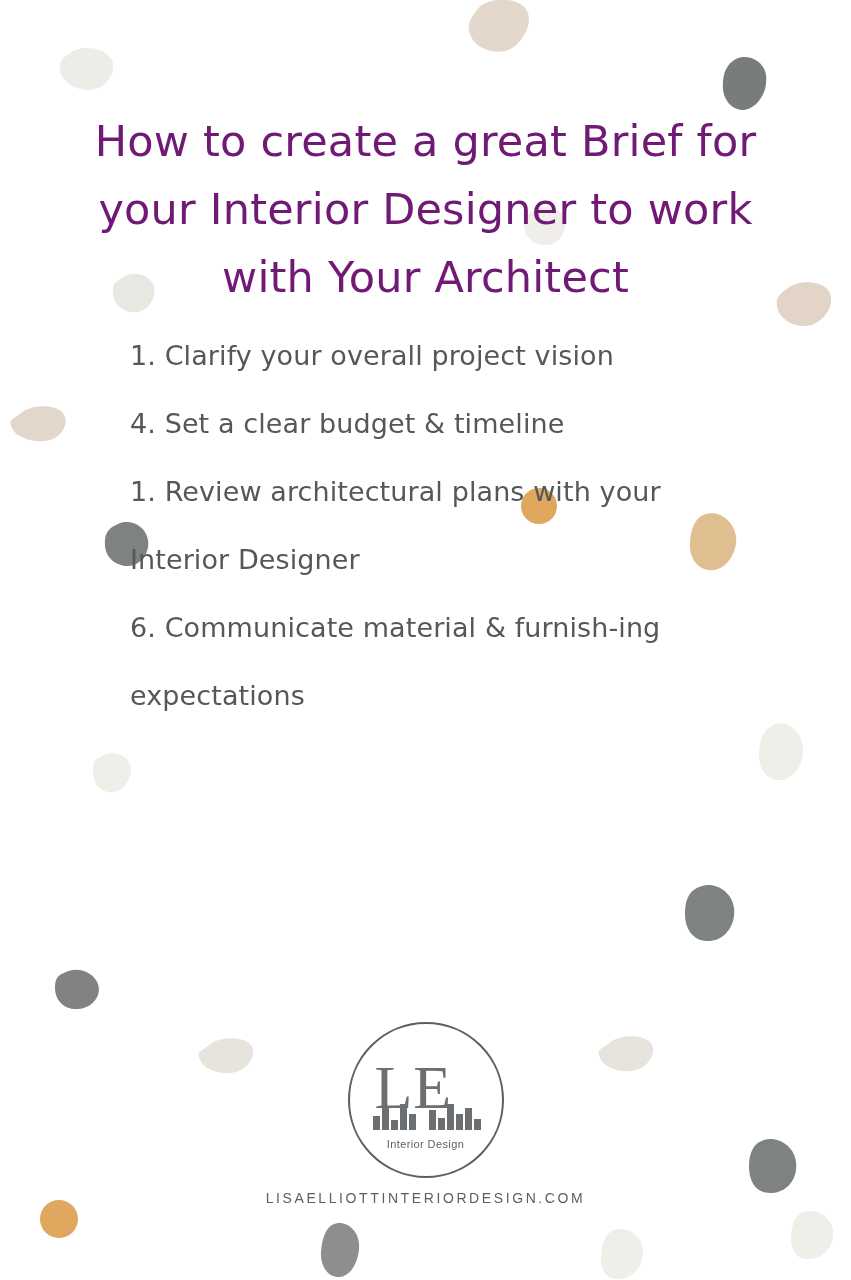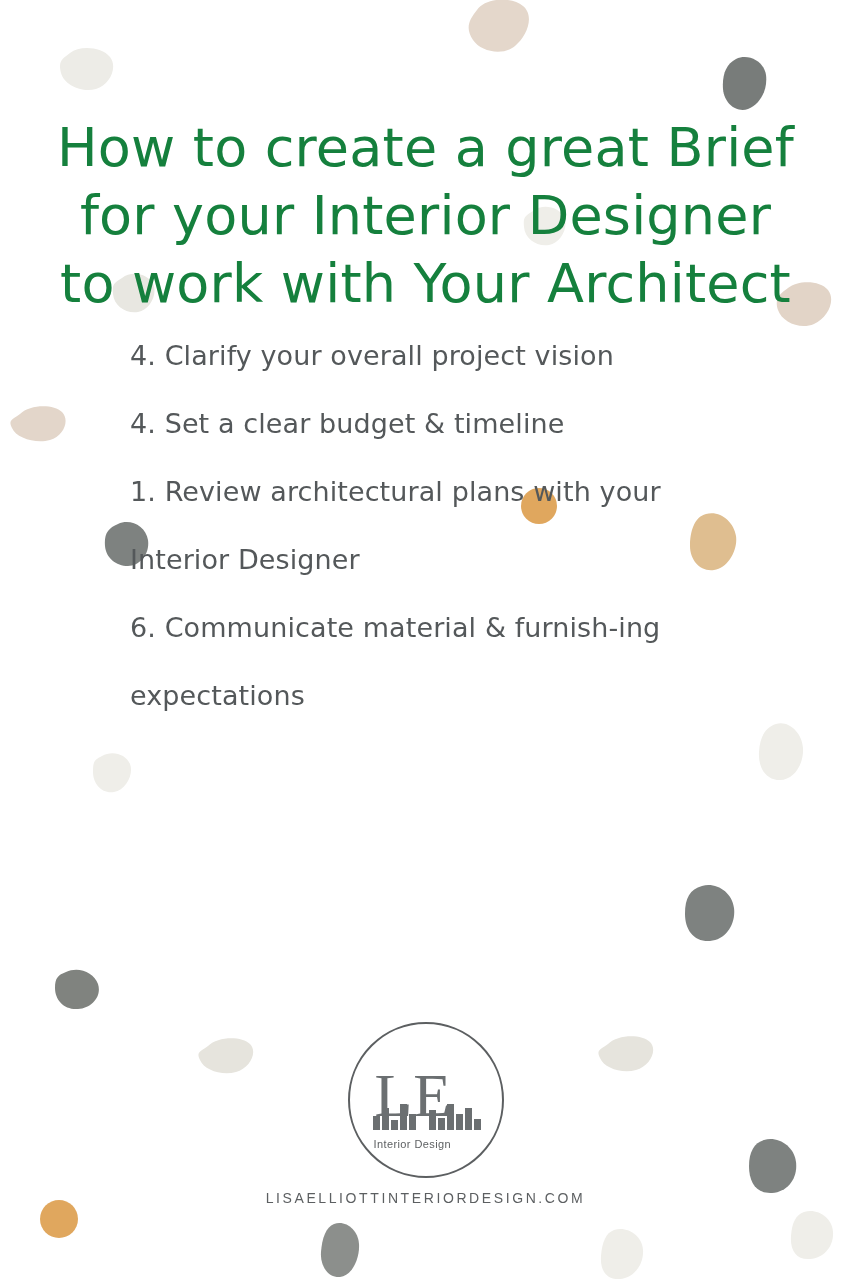--- a/index.html
+++ b/index.html
@@ -27,24 +27,24 @@
     pointer-events: none;
   }
 
   
   .headline {
     position: absolute;
     top: 78px;
     left: 50px;
     width: 751px;
     text-align: center;
-    font-size: 54px;
+    font-size: 43px;
     line-height: 68px;
     letter-spacing: 0.2px;
-    color: #15803d;
+    color: #701a75;
     font-weight: 400;
     font-family: "DejaVu Sans", sans-serif;
   }
 
   
   .list {
     position: absolute;
     top: 322px;
     left: 130px;
     width: 600px;
@@ -79,34 +79,34 @@
     align-items: center;
     justify-content: center;
   }
   .logo-mark {
     position: relative;
     width: 118px;
     height: 96px;
   }
   .logo-letters {
     position: absolute;
-    top: 12px;
+    top: 4px;
     left: 8px;
     font-size: 62px;
     line-height: 62px;
     letter-spacing: 1px;
     color: #6b6f71;
     font-family: "Liberation Serif", serif;
   }
   .logo-sub {
     position: absolute;
     bottom: -2px;
-    left: 7px;
+    left: 0;
     width: 118px;
-    text-align: left;
+    text-align: center;
     font-size: 11px;
     letter-spacing: 0.4px;
     color: #5c5f61;
     font-family: "Liberation Sans", sans-serif;
   }
   .bars {
     position: absolute;
     bottom: 18px;
     left: 6px;
     width: 108px;
@@ -186,21 +186,21 @@
   <svg class="blob" style="top:1228px;left:600px;" width="44" height="52" viewBox="0 0 44 52">
       <path d="M14 2 C28 -2 42 8 43 22 C44 36 34 50 20 51 C6 52 0 42 1 28 C2 14 6 5 14 2 Z" fill="#efeee9"></path>
     </svg>
   <svg class="blob" style="top:1210px;left:790px;" width="44" height="50" viewBox="0 0 44 50">
       <path d="M14 2 C28 -2 42 8 43 22 C44 36 34 48 20 49 C6 50 0 40 1 26 C2 12 6 5 14 2 Z" fill="#efeee9"></path>
     </svg>
 
   <h1 class="headline">How to create a great Brief for your Interior Designer to work with Your Architect</h1>
 
   <div class="list">
-    <div class="list-item">4. Clarify your overall project vision</div>
+    <div class="list-item">1. Clarify your overall project vision</div>
     <div class="list-item">4. Set a clear budget &amp; timeline</div>
     <div class="list-item">1. Review architectural plans with your Interior Designer</div>
     <div class="list-item">6. Communicate material &amp; furnish-ing expectations</div>
   </div>
 
   <div class="logo-wrap">
     <div class="logo-circle">
       <div class="logo-mark">
         <div class="logo-letters">LE</div>
         <div class="bars">

